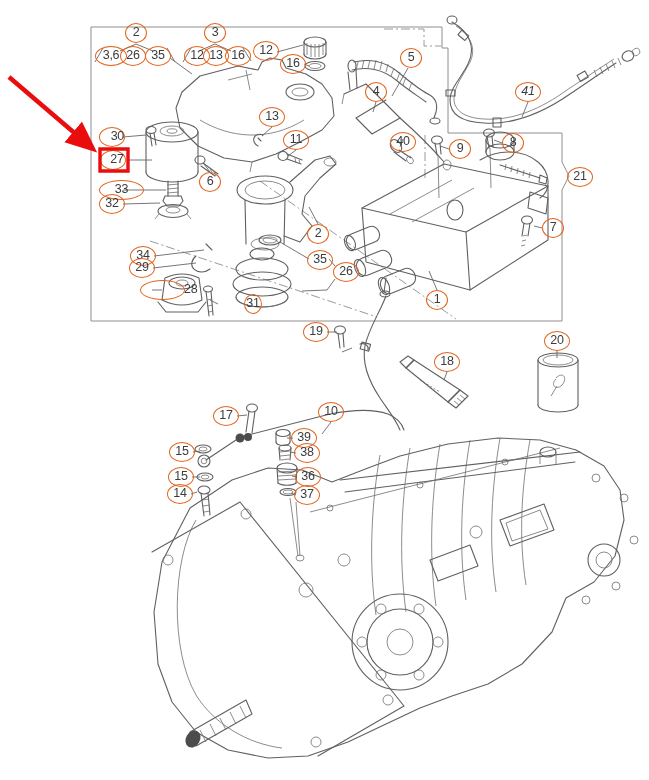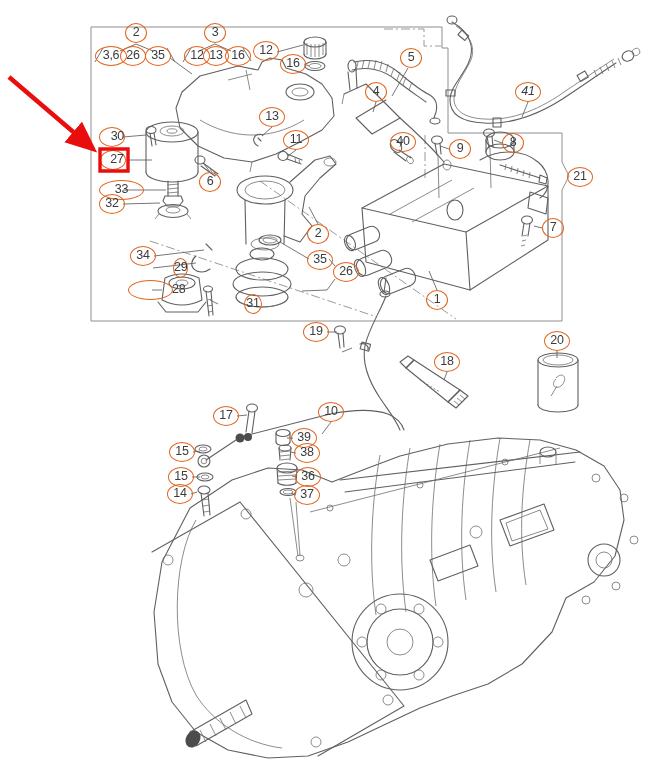--- a/index.html
+++ b/index.html
@@ -382,22 +382,22 @@
       <div class="callout" style="left: 99px; top: 194px; width: 26px;">32</div>
       <div class="callout" style="left: 199px; top: 172px; width: 22px;">6</div>
       <div class="callout" style="left: 259px; top: 107px; width: 26px;">13</div>
       <div class="callout" style="left: 283px; top: 130px; width: 26px;">11</div>
       <div class="callout" style="left: 449px; top: 139px; width: 22px;">9</div>
       <div class="callout" style="left: 502px; top: 133px; width: 22px;">8</div>
       <div class="callout" style="left: 567px; top: 167px; width: 26px;">21</div>
       <div class="callout" style="left: 542px; top: 218px; width: 22px;">7</div>
       <div class="callout" style="left: 307px; top: 224px; width: 22px;">2</div>
       <div class="callout" style="left: 130px; top: 246px; width: 26px;">34</div>
-      <div class="callout" style="left: 129px; top: 258px; width: 15px; margin-left: 44px;">29</div>
-      <div class="callout" style="left: 128px; top: 280px; width: 16px; padding-left: 43px;">28</div>
+      <div class="callout" style="left: 129px; top: 258px; width: 26px;">29</div>
+      <div class="callout" style="left: 140px; top: 280px; width: 16px; padding-left: 43px;">28</div>
       <div class="callout" style="left: 216px; top: 294px; width: 18px; margin-left: 28px;">31</div>
       <div class="callout" style="left: 307px; top: 250px; width: 26px;">35</div>
       <div class="callout" style="left: 333px; top: 262px; width: 26px;">26</div>
       <div class="callout" style="left: 426px; top: 290px; width: 22px;">1</div>
       <div class="callout" style="left: 303px; top: 322px; width: 26px;">19</div>
       <div class="callout" style="left: 434px; top: 352px; width: 26px;">18</div>
       <div class="callout" style="left: 544px; top: 331px; width: 26px;">20</div>
       <div class="callout" style="left: 318px; top: 402px; width: 26px;">10</div>
       <div class="callout" style="left: 213px; top: 406px; width: 26px;">17</div>
       <div class="callout" style="left: 169px; top: 442px; width: 26px;">15</div>

